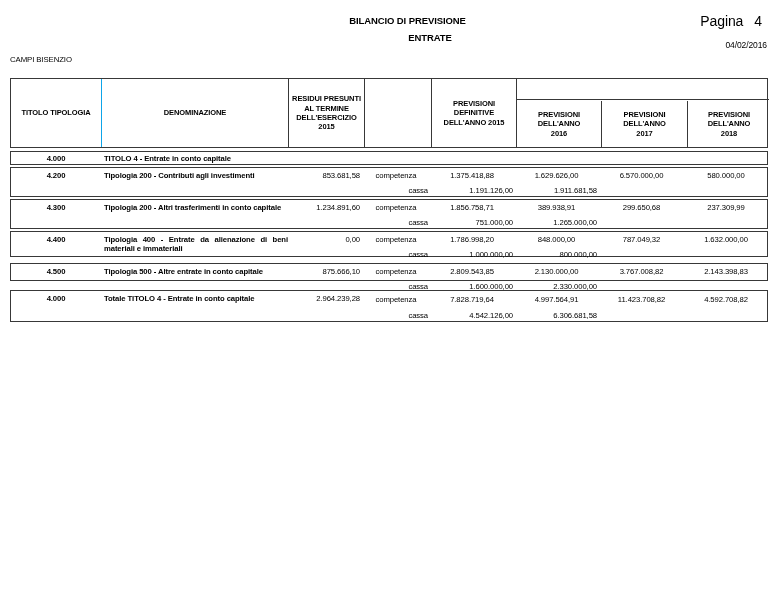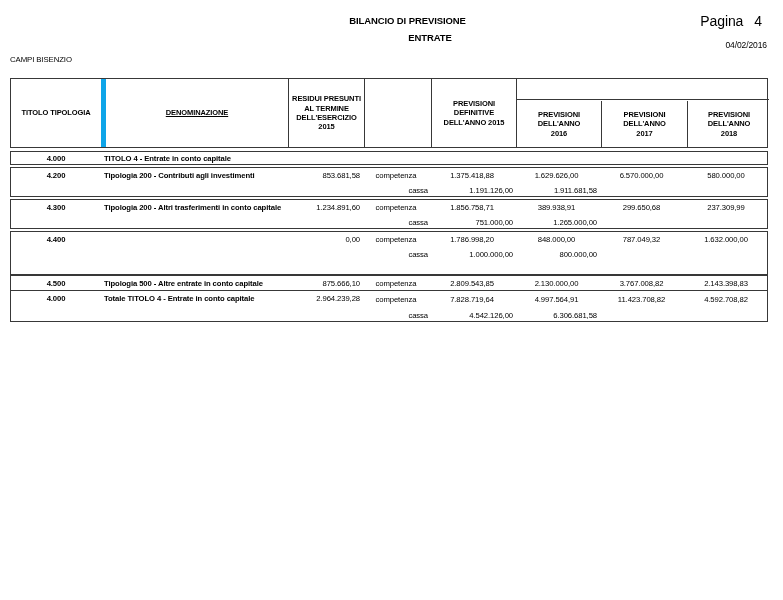--- a/index.html
+++ b/index.html
@@ -24,21 +24,21 @@
   .thead {
     position:absolute; left:10px; top:78px; width:758px; height:70px;
     border:1px solid #383838; font-weight:bold; font-size:7.5px;
   }
   .hc {
     position:absolute; top:0; height:100%;
     display:flex; align-items:center; justify-content:center;
     text-align:center; white-space:pre-line; line-height:1.25;
   }
   .hc1 { left:0;     width:90px; }
-  .hc2 { left:90px;  width:187px; border-left:5px solid #0ea5e9;text-decoration:underline; }
+  .hc2 { left:90px;  width:187px; border-left:1px solid #0ea5e9; }
   .hc3 { left:277px; width:76px;  border-left:1px solid #383838; }
   .hc4 { left:353px; width:67px;  border-left:1px solid #383838; }
   .hc5 { left:420px; width:85px;  border-left:1px solid #383838; }
   .hgroup {
     position:absolute; left:505px; top:0; width:253px; height:100%;
     border-left:1px solid #383838;
   }
   .hgap { height:21px; border-bottom:1px solid #383838; }
   .hsub {
     position:absolute; top:22px; bottom:0;
@@ -50,22 +50,22 @@
   .hs3 { left:170px; width:83px; border-left:1px solid #383838; }
 
   
   .row {
     position:absolute; left:10px; width:758px;
     border:1px solid #383838; background:#fff; font-size:7.7px;
   }
   .r1 { top:151px; height:14px; }
   .r2 { top:167px; height:30px; }
   .r3 { top:199px; height:30px;text-decoration:underline; }
-  .r4 { top:231px; height:44px; }
-  .r5 { top:275px; height:18px; }
+  .r4 { top:231px; height:26px; }
+  .r5 { top:263px; height:18px; }
   .r6 { top:290px; height:32px; }
   .code {
     position:absolute; left:0; top:3px; width:90px;
     text-align:center; font-weight:bold;
   }
   .name {
     position:absolute; left:93px; top:3px; width:184px;
     font-weight:bold; text-align:justify; line-height:1.2;
   }
   .r1 .code, .r1 .name { top:2px; }
@@ -148,20 +148,21 @@
     <div class="num c5 t1">1.856.758,71</div>
     <div class="num c6 t1">389.938,91</div>
     <div class="num c7 t1">299.650,68</div>
     <div class="num c8 t1">237.309,99</div>
     <div class="num c5 t2">751.000,00</div>
     <div class="num c6 t2">1.265.000,00</div>
   </div>
 
   <div class="row r4">
     <div class="code">4.400</div>
+    <div class="name">Tipologia 400 - Entrate da alienazione di beni materiali e immateriali</div>
     <div class="num residui">0,00</div>
     <div class="lbl t1">competenza</div>
     <div class="lbl t2">cassa</div>
     <div class="num c5 t1">1.786.998,20</div>
     <div class="num c6 t1">848.000,00</div>
     <div class="num c7 t1">787.049,32</div>
     <div class="num c8 t1">1.632.000,00</div>
     <div class="num c5 t2">1.000.000,00</div>
     <div class="num c6 t2">800.000,00</div>
   </div>

